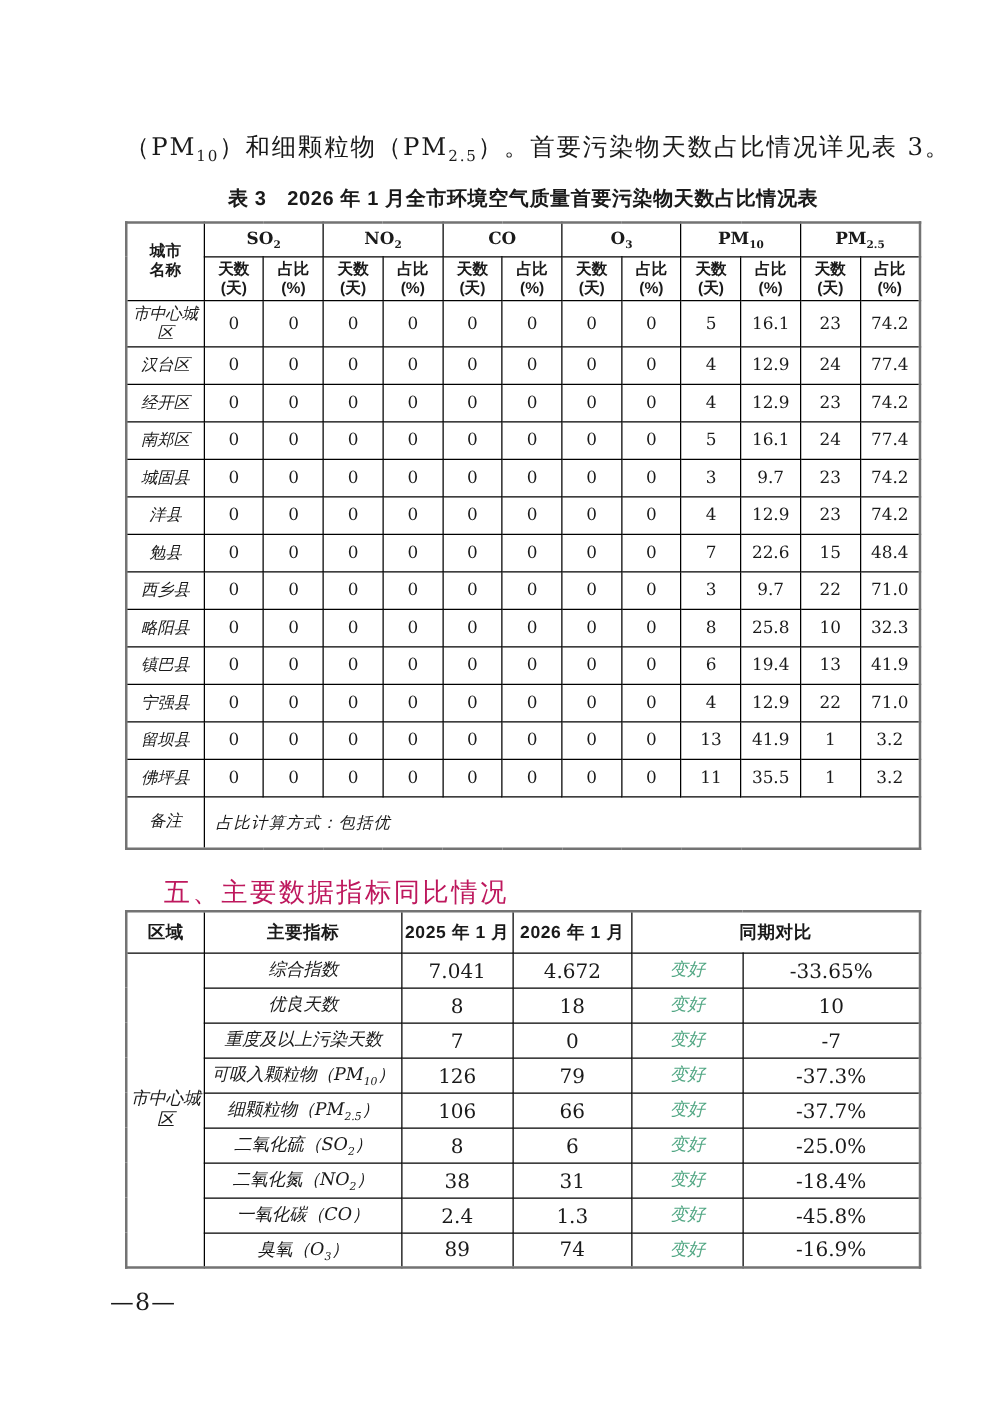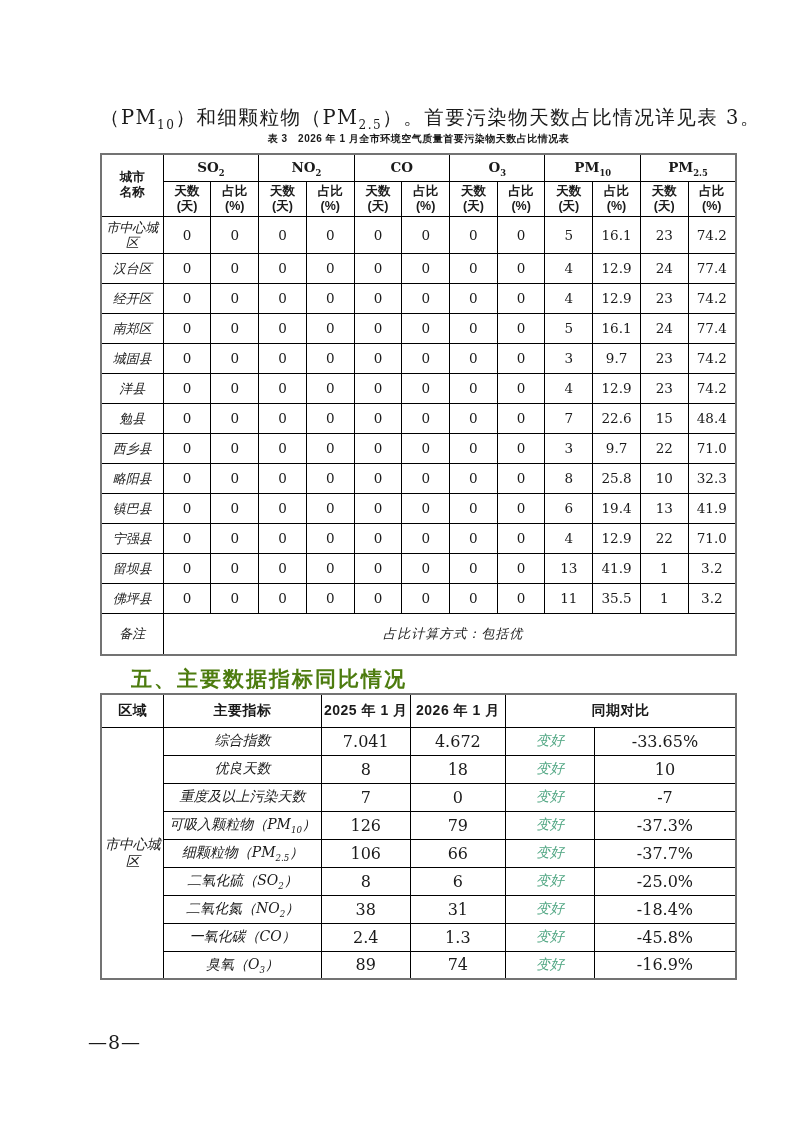--- a/index.html
+++ b/index.html
@@ -20,21 +20,22 @@
     font-size: 19.5px;
     line-height: 28px;
     letter-spacing: 1.5px;
     white-space: nowrap;
   }
 
   .caption {
     text-align: center;
     font-family: "Liberation Sans", "DejaVu Sans", sans-serif;
     font-weight: 700;
-    font-size: 10px;
+    font-size: 16px;
+    margin-top: 17px;
     margin-bottom: 7px;
     letter-spacing: 0.5px;
   }
 
   table {
     width: 100%;
     border-collapse: collapse;
     table-layout: fixed;
     border: 2px solid #737373;
   }
@@ -58,31 +59,31 @@
     font-size: 13.5px;
     height: 27px;
   }
   .t3 thead tr.h2 th { height: 31px; }
   .t3 tbody tr { height: 30px; }
   .t3 tbody tr.first { height: 37px; }
   .t3 tbody tr.remark-row { height: 42px; margin-top: 35px; }
   .t3 td.num { font-size: 13.5px; }
   .kai { font-style: italic; }
   .t3 td.city { font-size: 13px; line-height: 15px; }
-  .t3 td.remark { text-align: center; padding-left: 9px; font-size: 13px; letter-spacing: 1px; }
+  .t3 td.remark { text-align: left; padding-left: 9px; font-size: 13px; letter-spacing: 1px; }
 
   
   .heading {
-    margin-top: 9px;
+    margin-top: 20px;
     margin-left: 31px;
     font-family: "Liberation Sans", "DejaVu Sans", sans-serif;
-    font-weight: 700;
+    font-weight: 400;
     font-size: 21px;
     letter-spacing: 2px;
-    color: #4d7c0f;
+    color: #be185d;
   }
 
   
   .t4 { font-size: 14px; }
   .t4 thead th {
     font-family: "Liberation Sans", "DejaVu Sans", sans-serif;
     font-weight: 700;
     font-size: 14px;
     height: 33px;
     letter-spacing: 0.5px;

